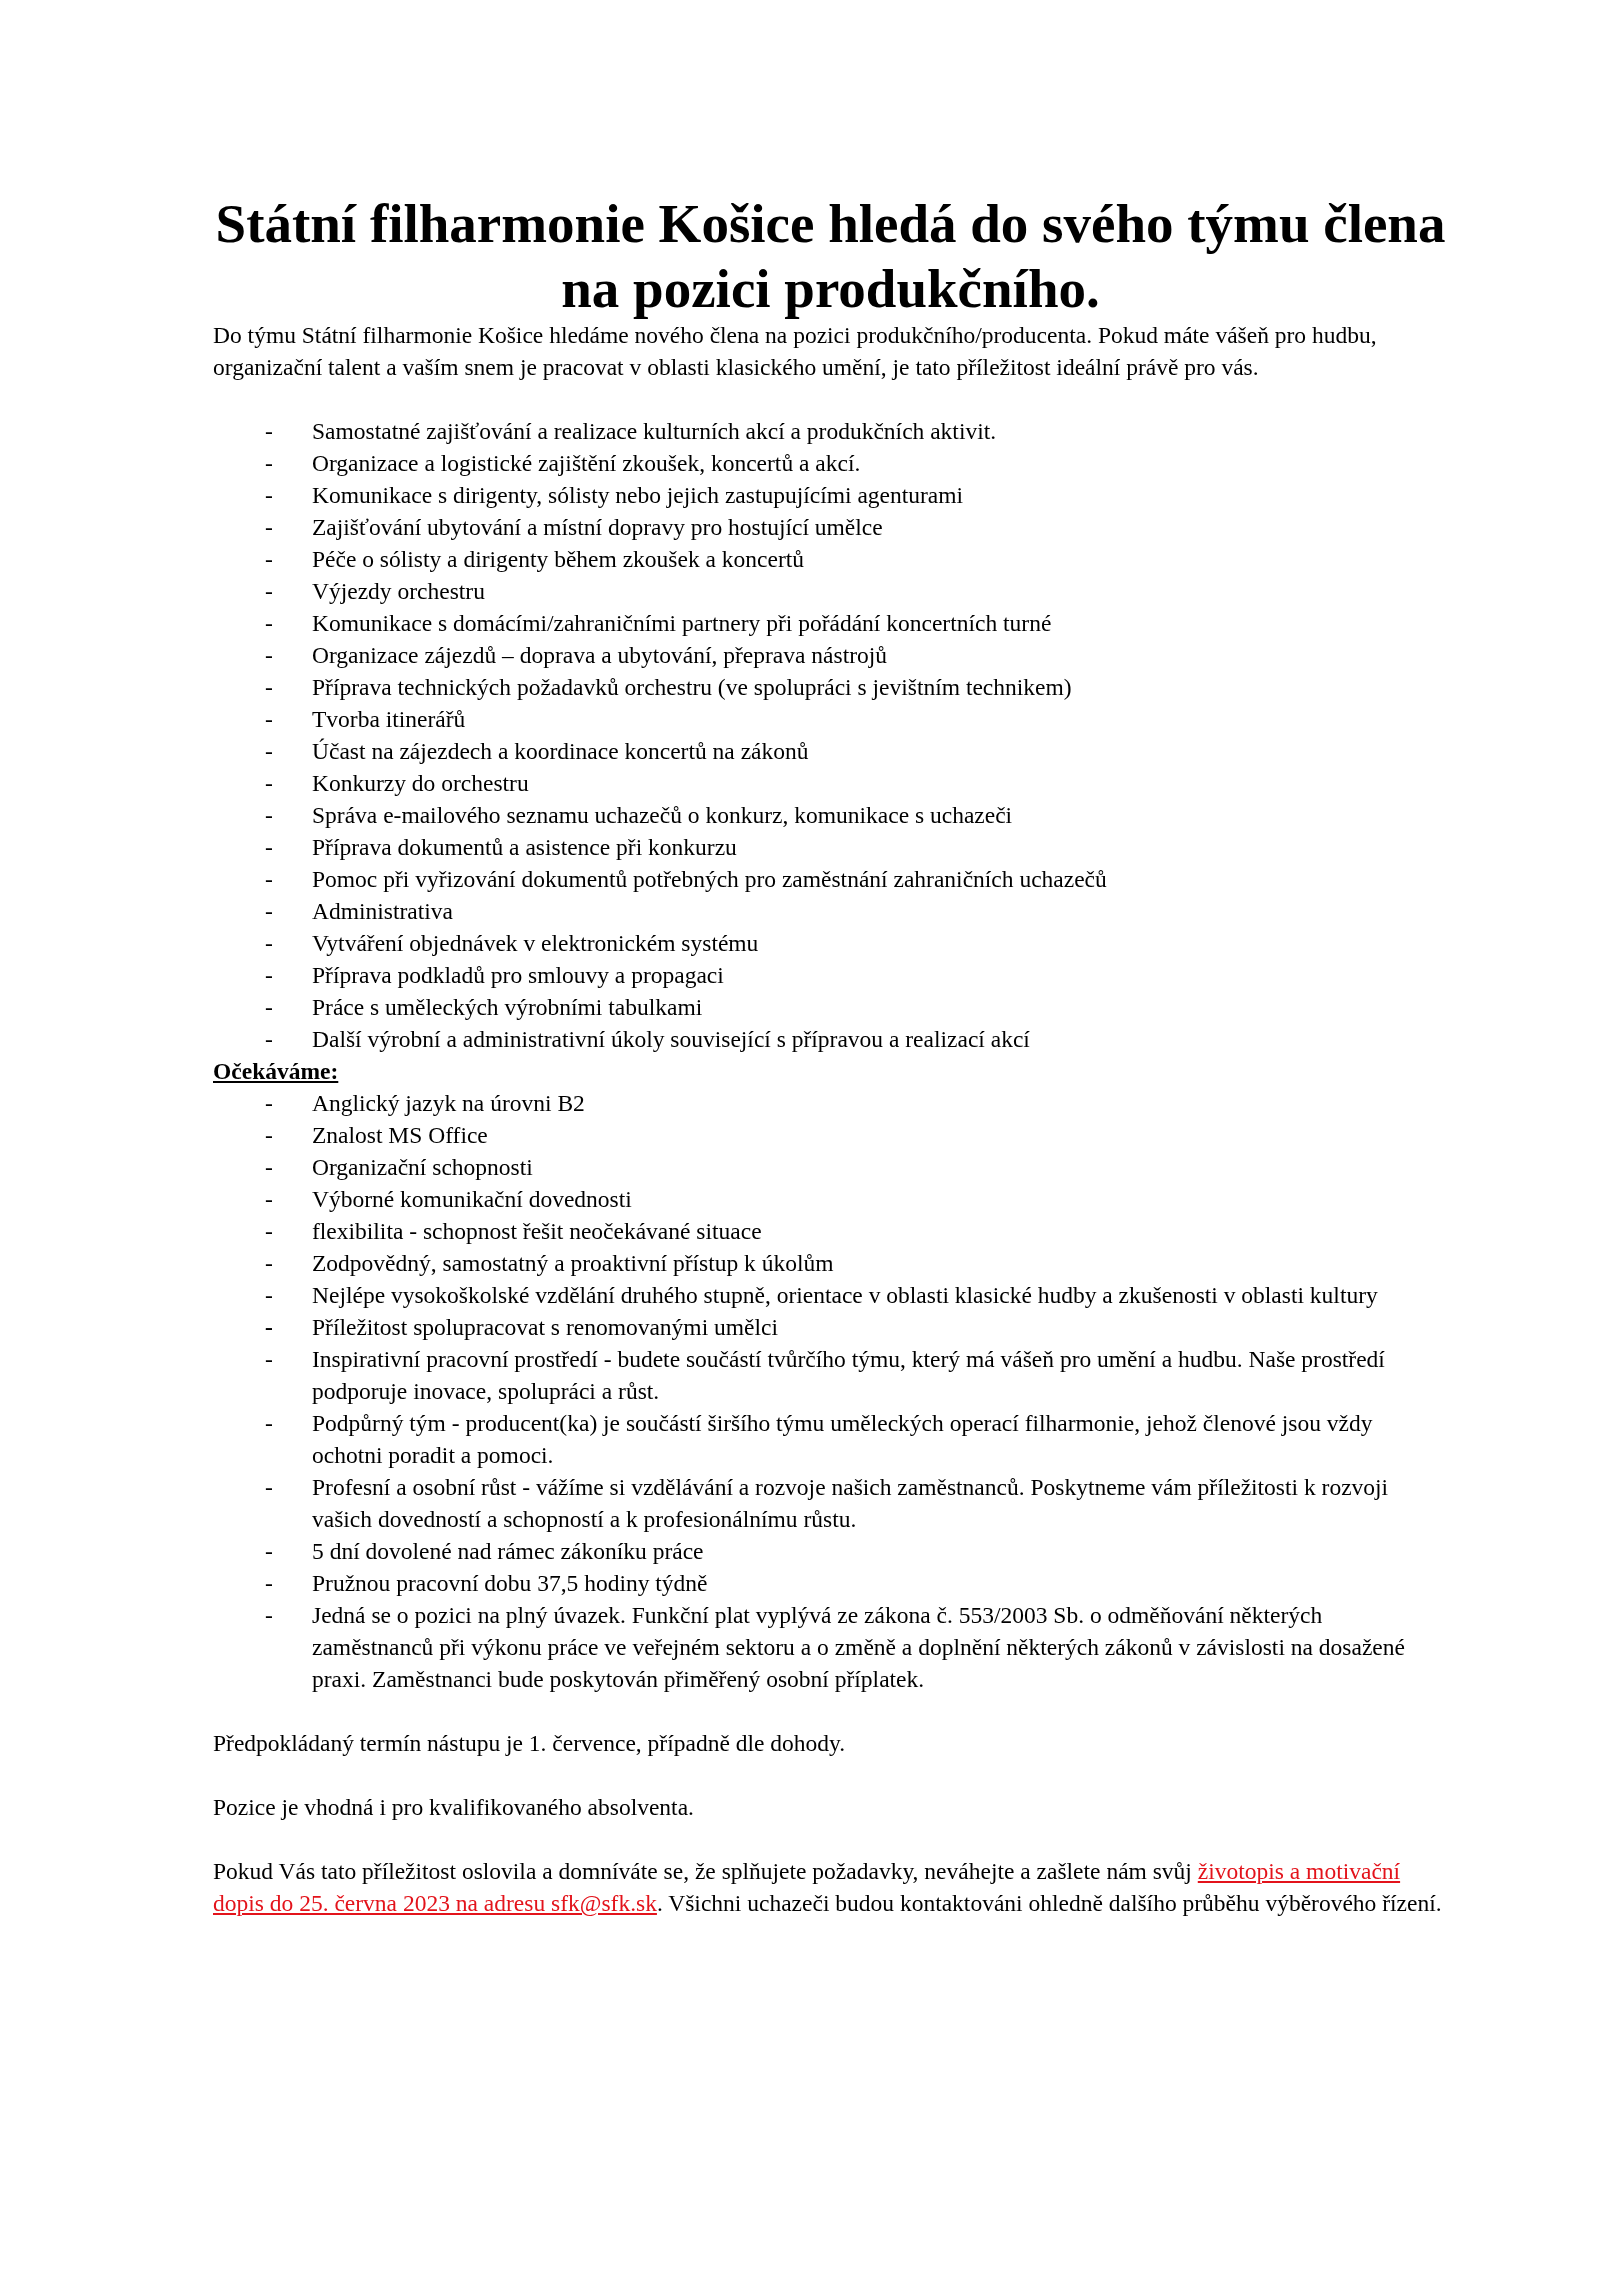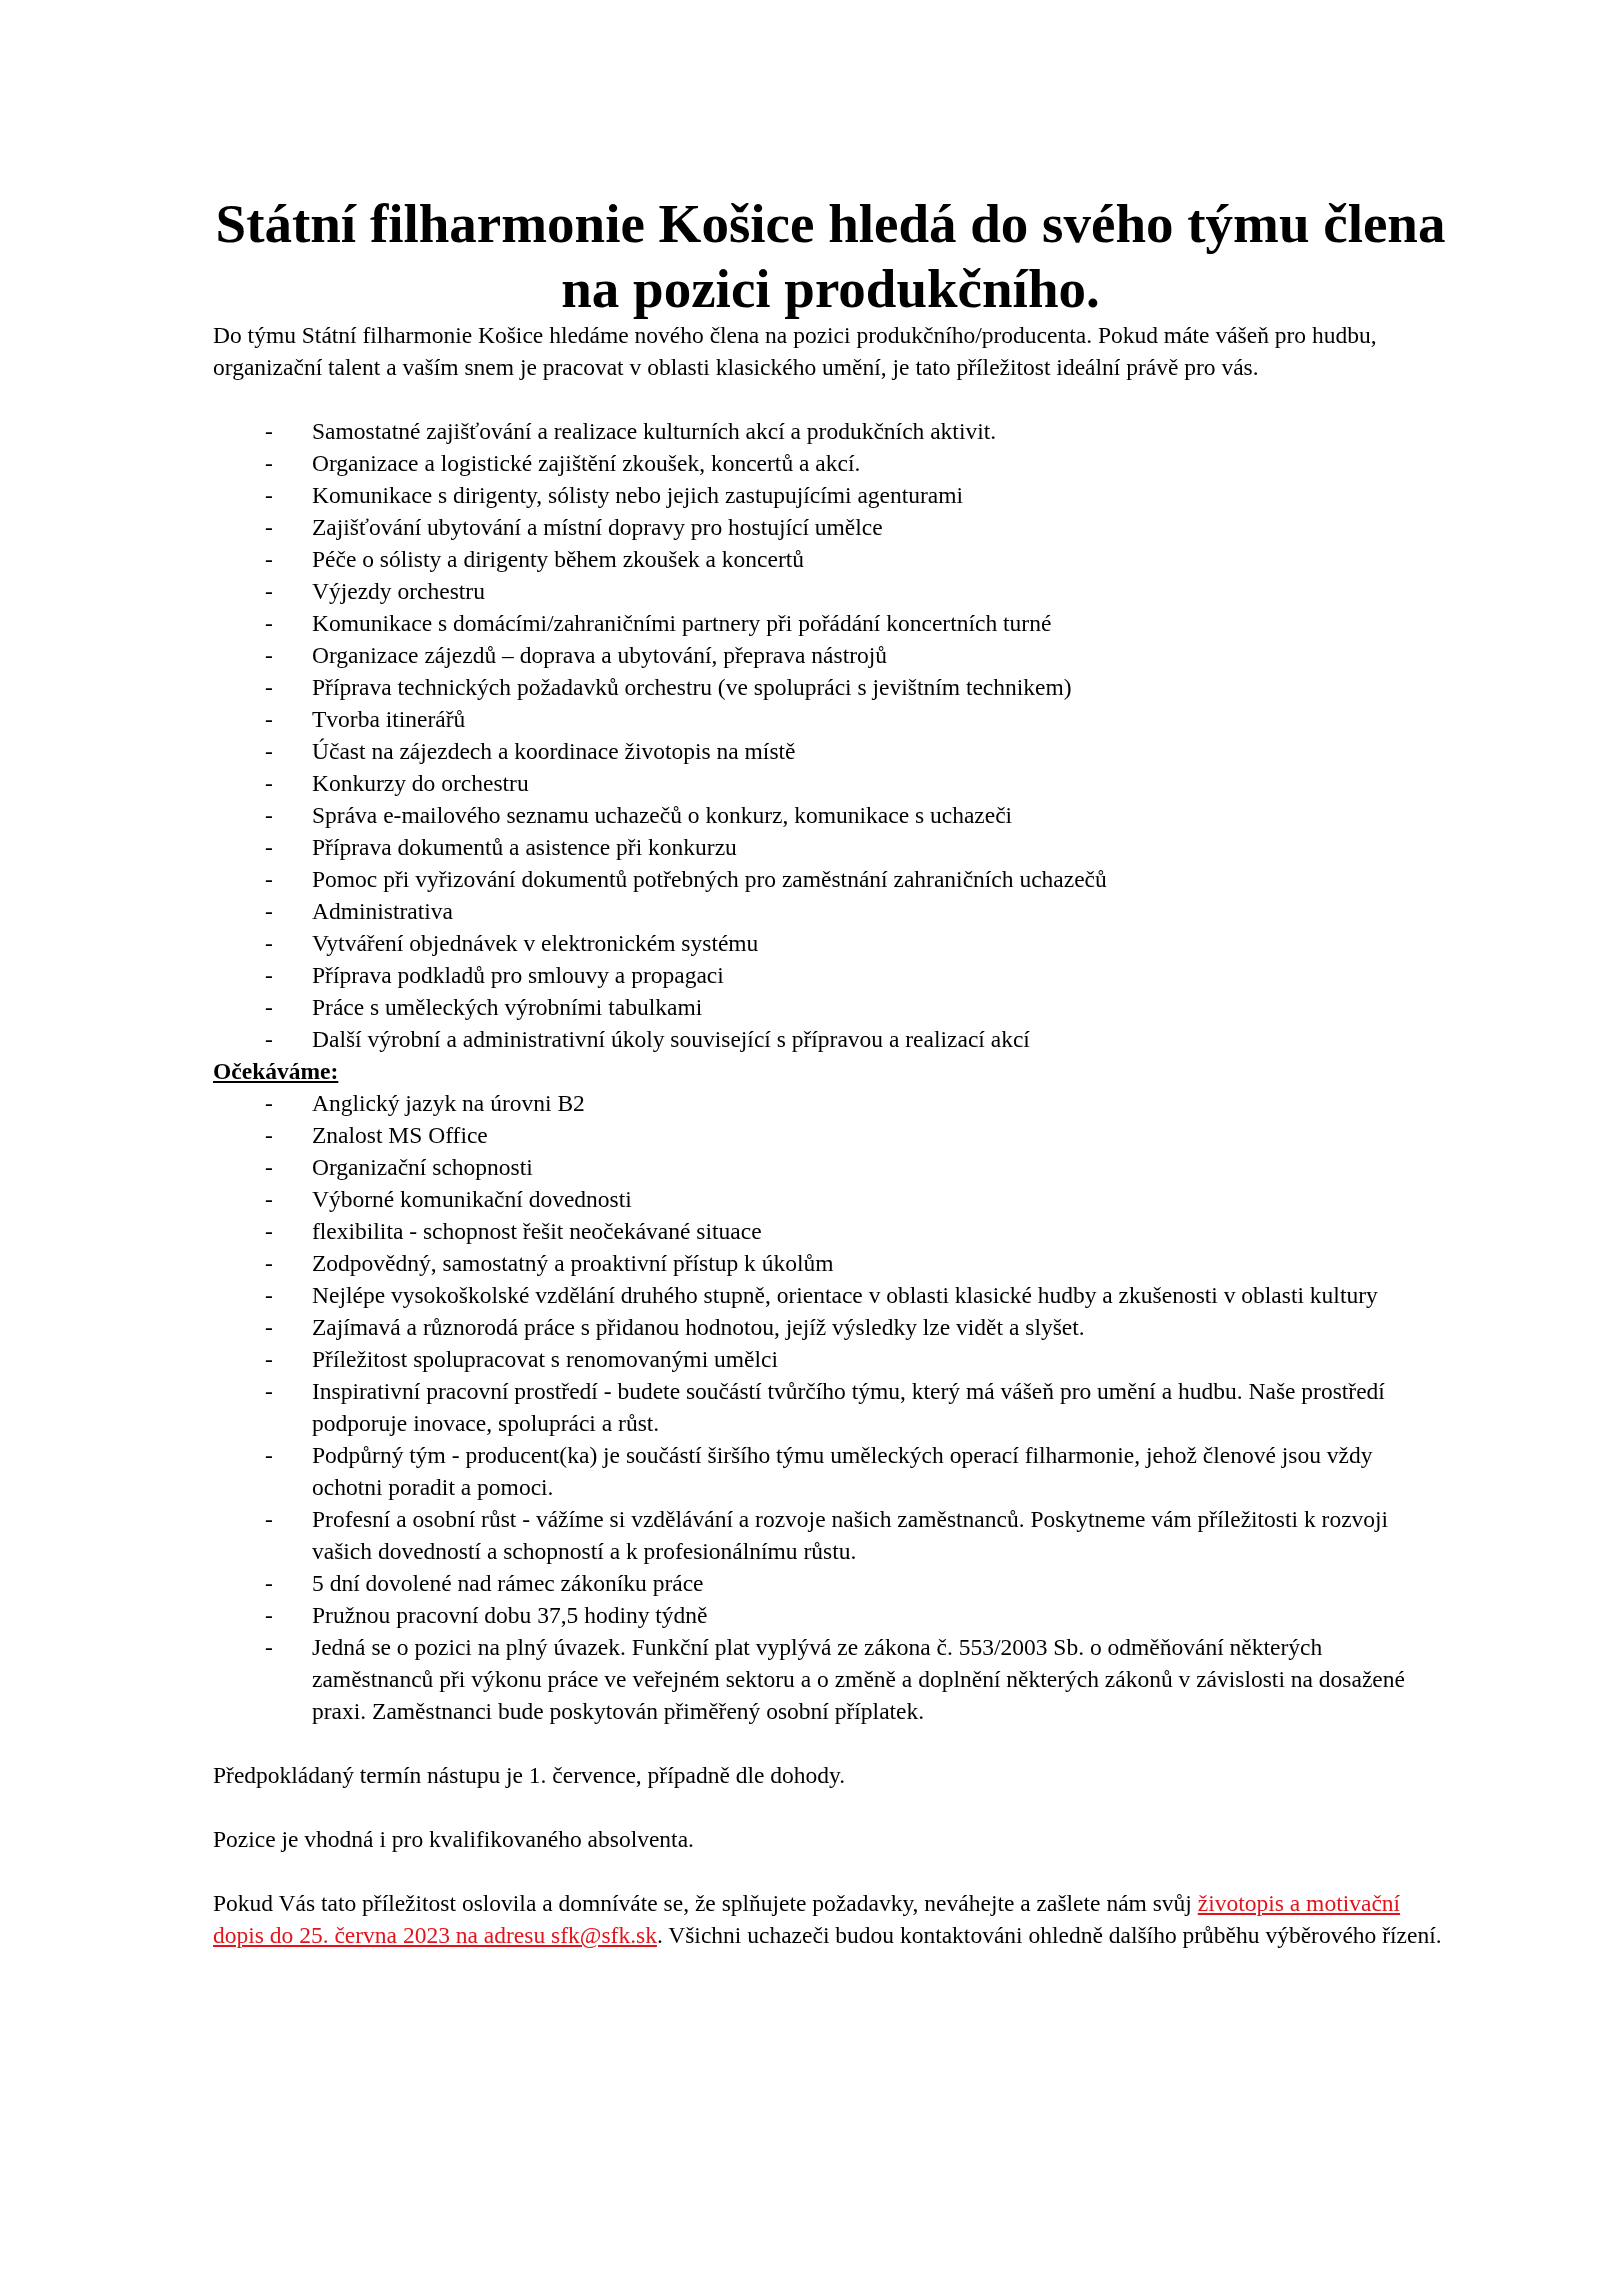--- a/index.html
+++ b/index.html
@@ -37,21 +37,21 @@
         <li><span class="dash">-</span><span>Samostatné zajišťování a realizace kulturních akcí a produkčních aktivit.</span></li>
         <li><span class="dash">-</span><span>Organizace a logistické zajištění zkoušek, koncertů a akcí.</span></li>
         <li><span class="dash">-</span><span>Komunikace s dirigenty, sólisty nebo jejich zastupujícími agenturami</span></li>
         <li><span class="dash">-</span><span>Zajišťování ubytování a místní dopravy pro hostující umělce</span></li>
         <li><span class="dash">-</span><span>Péče o sólisty a dirigenty během zkoušek a koncertů</span></li>
         <li><span class="dash">-</span><span>Výjezdy orchestru</span></li>
         <li><span class="dash">-</span><span>Komunikace s domácími/zahraničními partnery při pořádání koncertních turné</span></li>
         <li><span class="dash">-</span><span>Organizace zájezdů – doprava a ubytování, přeprava nástrojů</span></li>
         <li><span class="dash">-</span><span>Příprava technických požadavků orchestru (ve spolupráci s jevištním technikem)</span></li>
         <li><span class="dash">-</span><span>Tvorba itinerářů</span></li>
-        <li><span class="dash">-</span><span>Účast na zájezdech a koordinace životopis na místě</span></li>
+        <li><span class="dash">-</span><span>Účast na zájezdech a koordinace koncertů na zákonů</span></li>
         <li><span class="dash">-</span><span>Konkurzy do orchestru</span></li>
         <li><span class="dash">-</span><span>Správa e-mailového seznamu uchazečů o konkurz, komunikace s uchazeči</span></li>
         <li><span class="dash">-</span><span>Příprava dokumentů a asistence při konkurzu</span></li>
         <li><span class="dash">-</span><span>Pomoc při vyřizování dokumentů potřebných pro zaměstnání zahraničních uchazečů</span></li>
         <li><span class="dash">-</span><span>Administrativa</span></li>
         <li><span class="dash">-</span><span>Vytváření objednávek v elektronickém systému</span></li>
         <li><span class="dash">-</span><span>Příprava podkladů pro smlouvy a propagaci</span></li>
         <li><span class="dash">-</span><span>Práce s uměleckých výrobními tabulkami</span></li>
         <li><span class="dash">-</span><span>Další výrobní a administrativní úkoly související s přípravou a realizací akcí</span></li>
       </ul>
@@ -65,21 +65,21 @@
         <li><span class="dash">-</span><span>Organizační schopnosti</span></li>
         <li><span class="dash">-</span><span>Výborné komunikační dovednosti</span></li>
         <li><span class="dash">-</span><span>flexibilita - schopnost řešit neočekávané situace</span></li>
         <li><span class="dash">-</span><span>Zodpovědný, samostatný a proaktivní přístup k úkolům</span></li>
         <li><span class="dash">-</span><span>Nejlépe vysokoškolské vzdělání druhého stupně, orientace v oblasti klasické hudby a zkušenosti v oblasti kultury</span></li>
       </ul>
   </div>
 
   <div>
     <ul>
-        <li><span class="dash">-</span><span>Zajímavá a různorodá práce s přidanou hodnotou, jejíž výsledky lze vidět a slyšet.</span></li>
+        <li><span class="dash">-</span></li>
         <li><span class="dash">-</span><span>Příležitost spolupracovat s renomovanými umělci</span></li>
         <li><span class="dash">-</span><span>Inspirativní pracovní prostředí - budete součástí tvůrčího týmu, který má vášeň pro umění a hudbu. Naše prostředí podporuje inovace, spolupráci a růst.</span></li>
         <li><span class="dash">-</span><span>Podpůrný tým - producent(ka) je součástí širšího týmu uměleckých operací filharmonie, jehož členové jsou vždy ochotni poradit a pomoci.</span></li>
         <li><span class="dash">-</span><span>Profesní a osobní růst - vážíme si vzdělávání a rozvoje našich zaměstnanců. Poskytneme vám příležitosti k rozvoji vašich dovedností a schopností a k profesionálnímu růstu.</span></li>
         <li><span class="dash">-</span><span>5 dní dovolené nad rámec zákoníku práce</span></li>
         <li><span class="dash">-</span><span>Pružnou pracovní dobu 37,5 hodiny týdně</span></li>
         <li><span class="dash">-</span><span>Jedná se o pozici na plný úvazek. Funkční plat vyplývá ze zákona č. 553/2003 Sb. o odměňování některých zaměstnanců při výkonu práce ve veřejném sektoru a o změně a doplnění některých zákonů v závislosti na dosažené praxi. Zaměstnanci bude poskytován přiměřený osobní příplatek.</span></li>
       </ul>
   </div>
 

